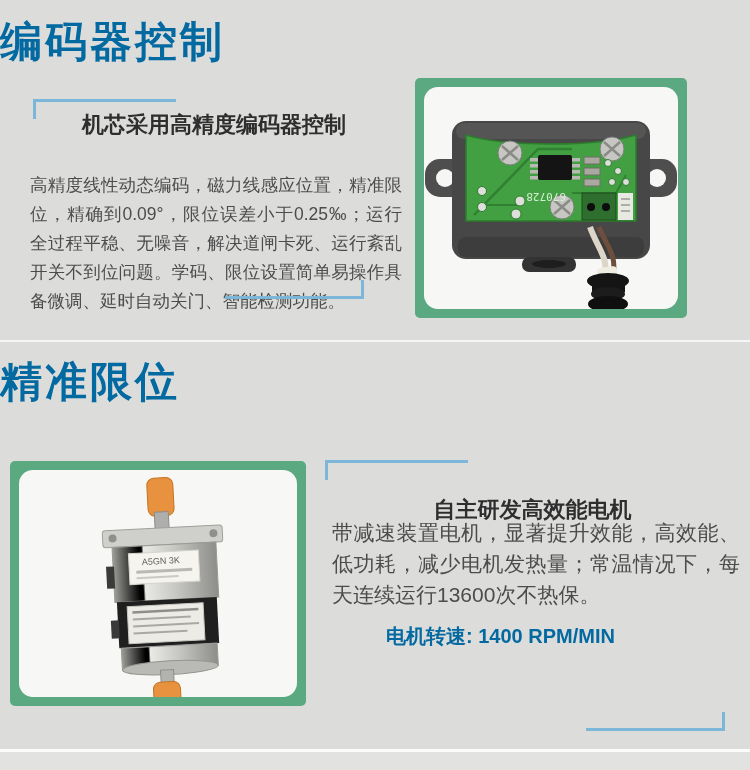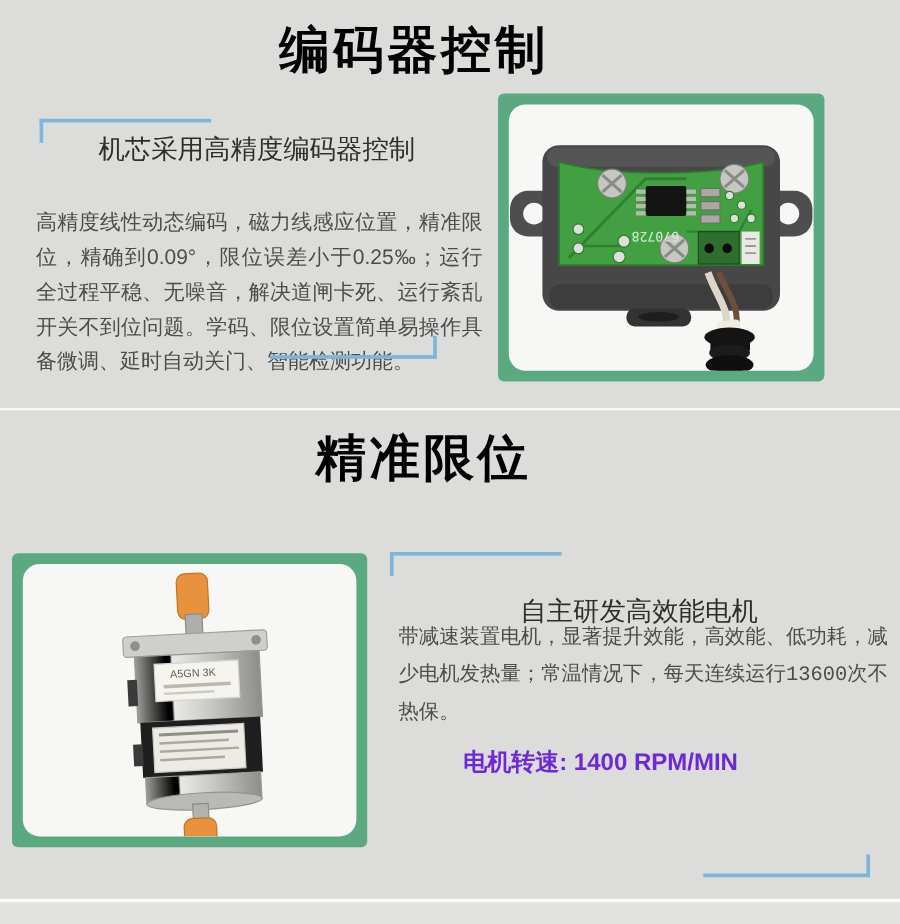--- a/index.html
+++ b/index.html
@@ -8,49 +8,49 @@
     background:#bfbfbf;
   }
   #page{
     position:relative;width:750px;height:770px;margin:0 auto;
     background:#dcdcdb;overflow:hidden;
   }
   .abs{position:absolute;}
   .sec-title{
     font-family:"Liberation Serif","DejaVu Serif",serif;
     font-weight:bold;font-size:42px;letter-spacing:3px;
-    color:#000000;text-align:center;
+    color:#0369a1;
   }
   .subtitle{
-    font-weight:normal;font-size:22px;color:#2e2e2e;text-align:center;
+    font-weight:bold;font-size:22px;color:#2e2e2e;text-align:center;
   }
   .body-text{
     font-size:17.5px;line-height:29px;color:#4c4c4c;text-align:justify;
   }
   .body-text2{
-    font-size:17px;line-height:31px;color:#4c4c4c;text-align:justify;font-family:Liberation Mono, monospace;
+    font-size:21px;line-height:31px;color:#4c4c4c;text-align:justify;
   }
   .bracket-tl{
     border-top:3px solid #7cb6d9;border-left:3px solid #7cb6d9;
     width:140px;height:17px;
   }
   .bracket-br{
     border-bottom:3px solid #7cb6d9;border-right:3px solid #7cb6d9;
     width:136px;height:16px;
   }
   .photo-frame{
     background:#5aa981;border-radius:5px;
   }
   .photo-inner{
     position:absolute;left:9px;top:9px;right:9px;bottom:9px;
     background:#f7f7f5;border-radius:14px;overflow:hidden;
   }
   .photo-inner svg{display:block;width:100%;height:100%;}
   .red-line{
-    color:#6d28d9;font-weight:bold;font-size:20px;line-height:28px;
+    color:#0369a1;font-weight:bold;font-size:20px;line-height:28px;
     white-space:pre;
   }
   .divider{
     width:750px;height:2px;background:rgba(255,255,255,0.75);
   }
   .bottom-strip{
     width:750px;background:#e2e2e0;
   }
 </style>
 </head>

